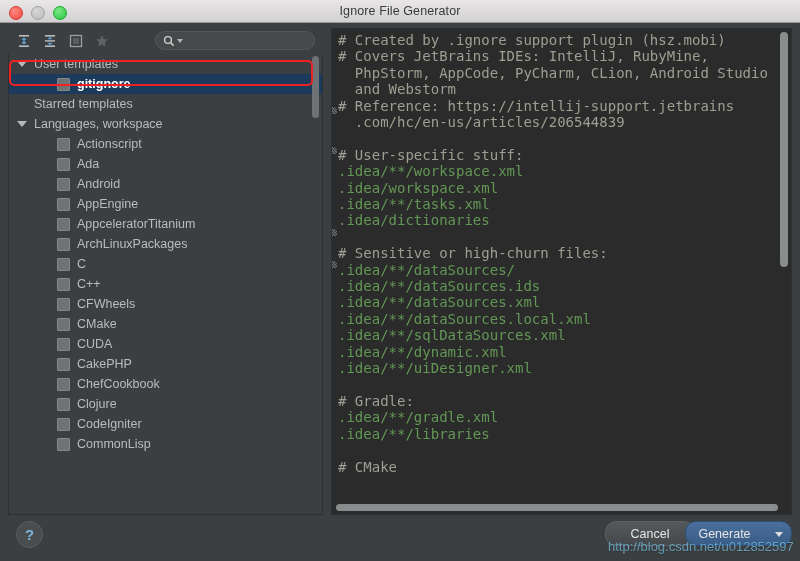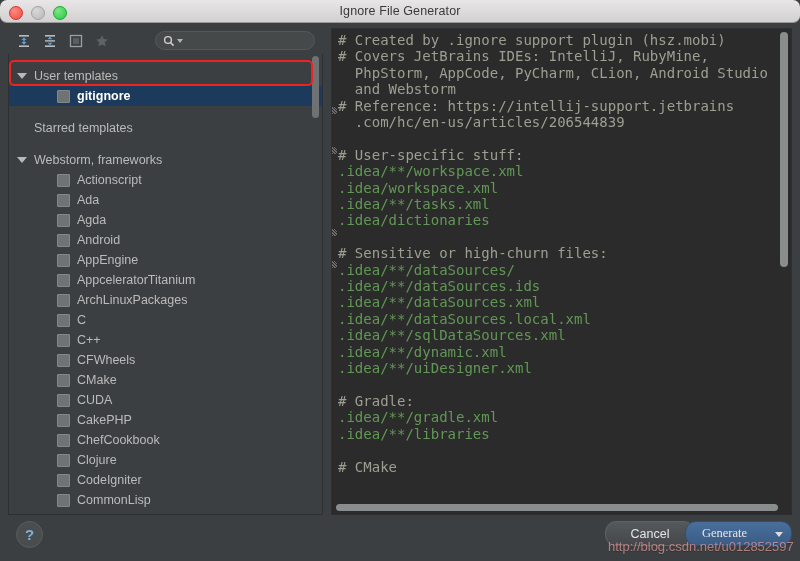--- a/index.html
+++ b/index.html
@@ -10,21 +10,20 @@
   }
   #app{position:relative;width:800px;height:561px;}
 
   
   .titlebar{
     height:23px;width:100%;
     background:linear-gradient(#e8e6e6,#d2d0d0);
     border-bottom:1px solid #9a9898;
     display:flex;align-items:center;position:relative;
     box-sizing:border-box;
-    border-radius:7px;
   }
   .traffic{position:absolute;left:9px;top:6px;display:flex;gap:8px;}
   .light{width:12px;height:12px;border-radius:50%;}
   .l-close{background:radial-gradient(circle at 35% 30%,#ff8a80,#f24a41);border:1px solid #d4352d;}
   .l-min{background:radial-gradient(circle at 35% 30%,#d8d8d8,#b9b9b9);border:1px solid #a3a3a3;}
   .l-max{background:radial-gradient(circle at 35% 30%,#7ee787,#27c83f);border:1px solid #1aa82e;}
   .title-text{
     width:100%;text-align:center;font-size:12.5px;color:#3a3a3a;
     letter-spacing:.1px;
   }
@@ -67,21 +66,21 @@
     flex:1;position:relative;overflow:hidden;
     background:#3c3f41;border:1px solid #2d2f30;
     border-top:none;box-sizing:border-box;
   }
   .tree{position:absolute;inset:0;overflow:hidden;}
   .row{
     height:20px;display:flex;align-items:center;
     font-size:12.5px;color:#bbbbbb;padding-left:6px;
     white-space:nowrap;box-sizing:border-box;
   }
-  .row.group{padding-left:8px;margin-top:12px;}
+  .row.group{padding-left:8px;}
   .row.sel{background:#1b3a5c;color:#ffffff;font-weight:bold;}
   .arrow{
     width:0;height:0;margin-right:7px;
     border-left:5px solid transparent;border-right:5px solid transparent;
     border-top:6px solid #b9b9b9;
   }
   .cb{
     width:11px;height:11px;background:#6f7374;border:1px solid #82878a;
     margin-right:7px;flex:0 0 11px;border-radius:1px;
   }
@@ -137,38 +136,37 @@
   .btn-cancel{
     right:105px;width:90px;
     background:linear-gradient(#55595b,#44484a);
     border:1px solid #5d6163;
   }
   .btn-generate{
     right:8px;width:107px;
     background:linear-gradient(#4a6f9c,#3a5c86);
     border:1px solid #2f4f73;
     padding-right:28px;
-    font-family:Liberation Serif, serif;
   }
   .btn-generate .dd{
     position:absolute;right:8px;top:10px;
     width:0;height:0;border-left:4px solid transparent;border-right:4px solid transparent;
     border-top:5px solid #dcdcdc;
   }
 
   
   .annot{
     position:absolute;left:9px;top:60px;width:300px;height:22px;
     border:2.5px solid #ee2222;border-radius:5px;
     pointer-events:none;
   }
   
   .watermark{
     position:absolute;left:608px;top:539px;
-    font-size:13px;color:#fca5a5;opacity:.62;
+    font-size:13px;color:#7dd3fc;opacity:.62;
     font-family:"Liberation Sans",sans-serif;
     text-shadow:0 1px 0 rgba(0,0,0,.35);
     white-space:nowrap;
   }
 </style>
 </head>
 <body>
 
 <div id="app">
 
@@ -237,36 +235,31 @@
                 <div class="indent"></div>
                 <div class="cb"></div>
                 <span>gitignore</span>
               </div>
               <div class="row group">
                 <div class="arrow" style="visibility: hidden;"></div>
                 <span>Starred templates</span>
               </div>
               <div class="row group">
                 <div class="arrow"></div>
-                <span>Webstorm, frameworks</span>
+                <span>Languages, workspace</span>
               </div>
               <div class="row">
                 <div class="indent"></div>
                 <div class="cb"></div>
                 <span>Actionscript</span>
               </div>
               <div class="row">
                 <div class="indent"></div>
                 <div class="cb"></div>
                 <span>Ada</span>
-              </div>
-              <div class="row">
-                <div class="indent"></div>
-                <div class="cb"></div>
-                <span>Agda</span>
               </div>
               <div class="row">
                 <div class="indent"></div>
                 <div class="cb"></div>
                 <span>Android</span>
               </div>
               <div class="row">
                 <div class="indent"></div>
                 <div class="cb"></div>
                 <span>AppEngine</span>

